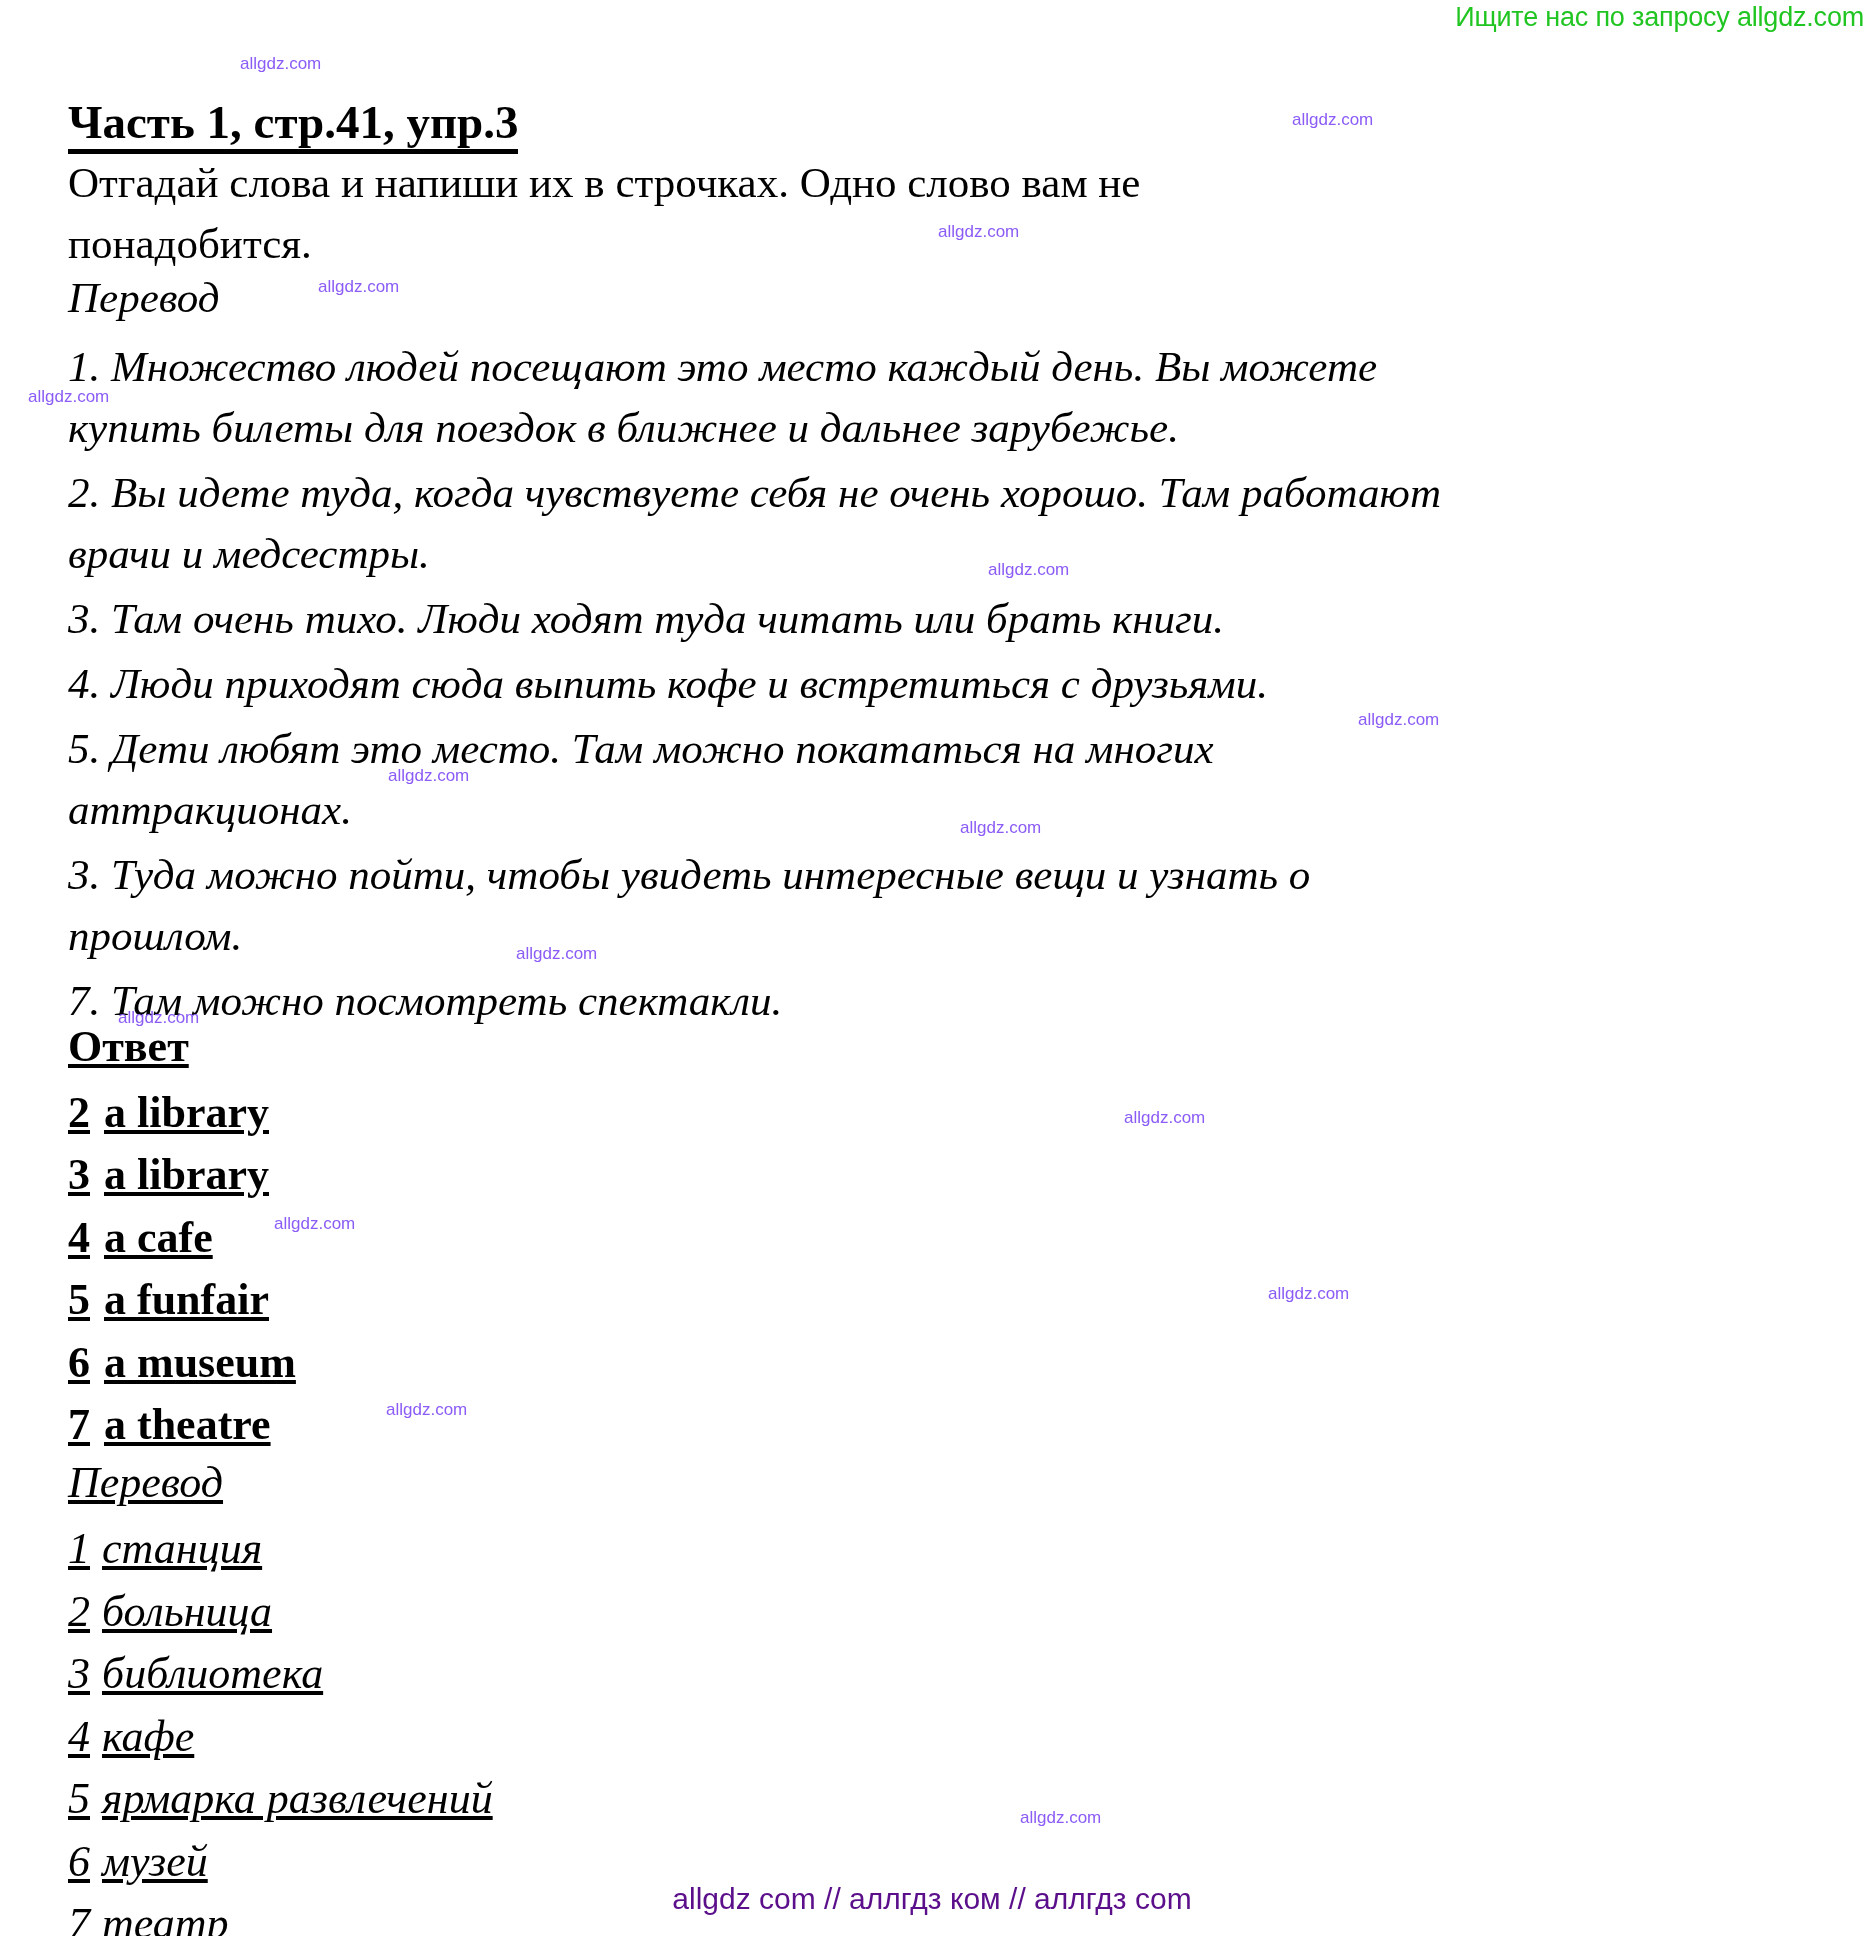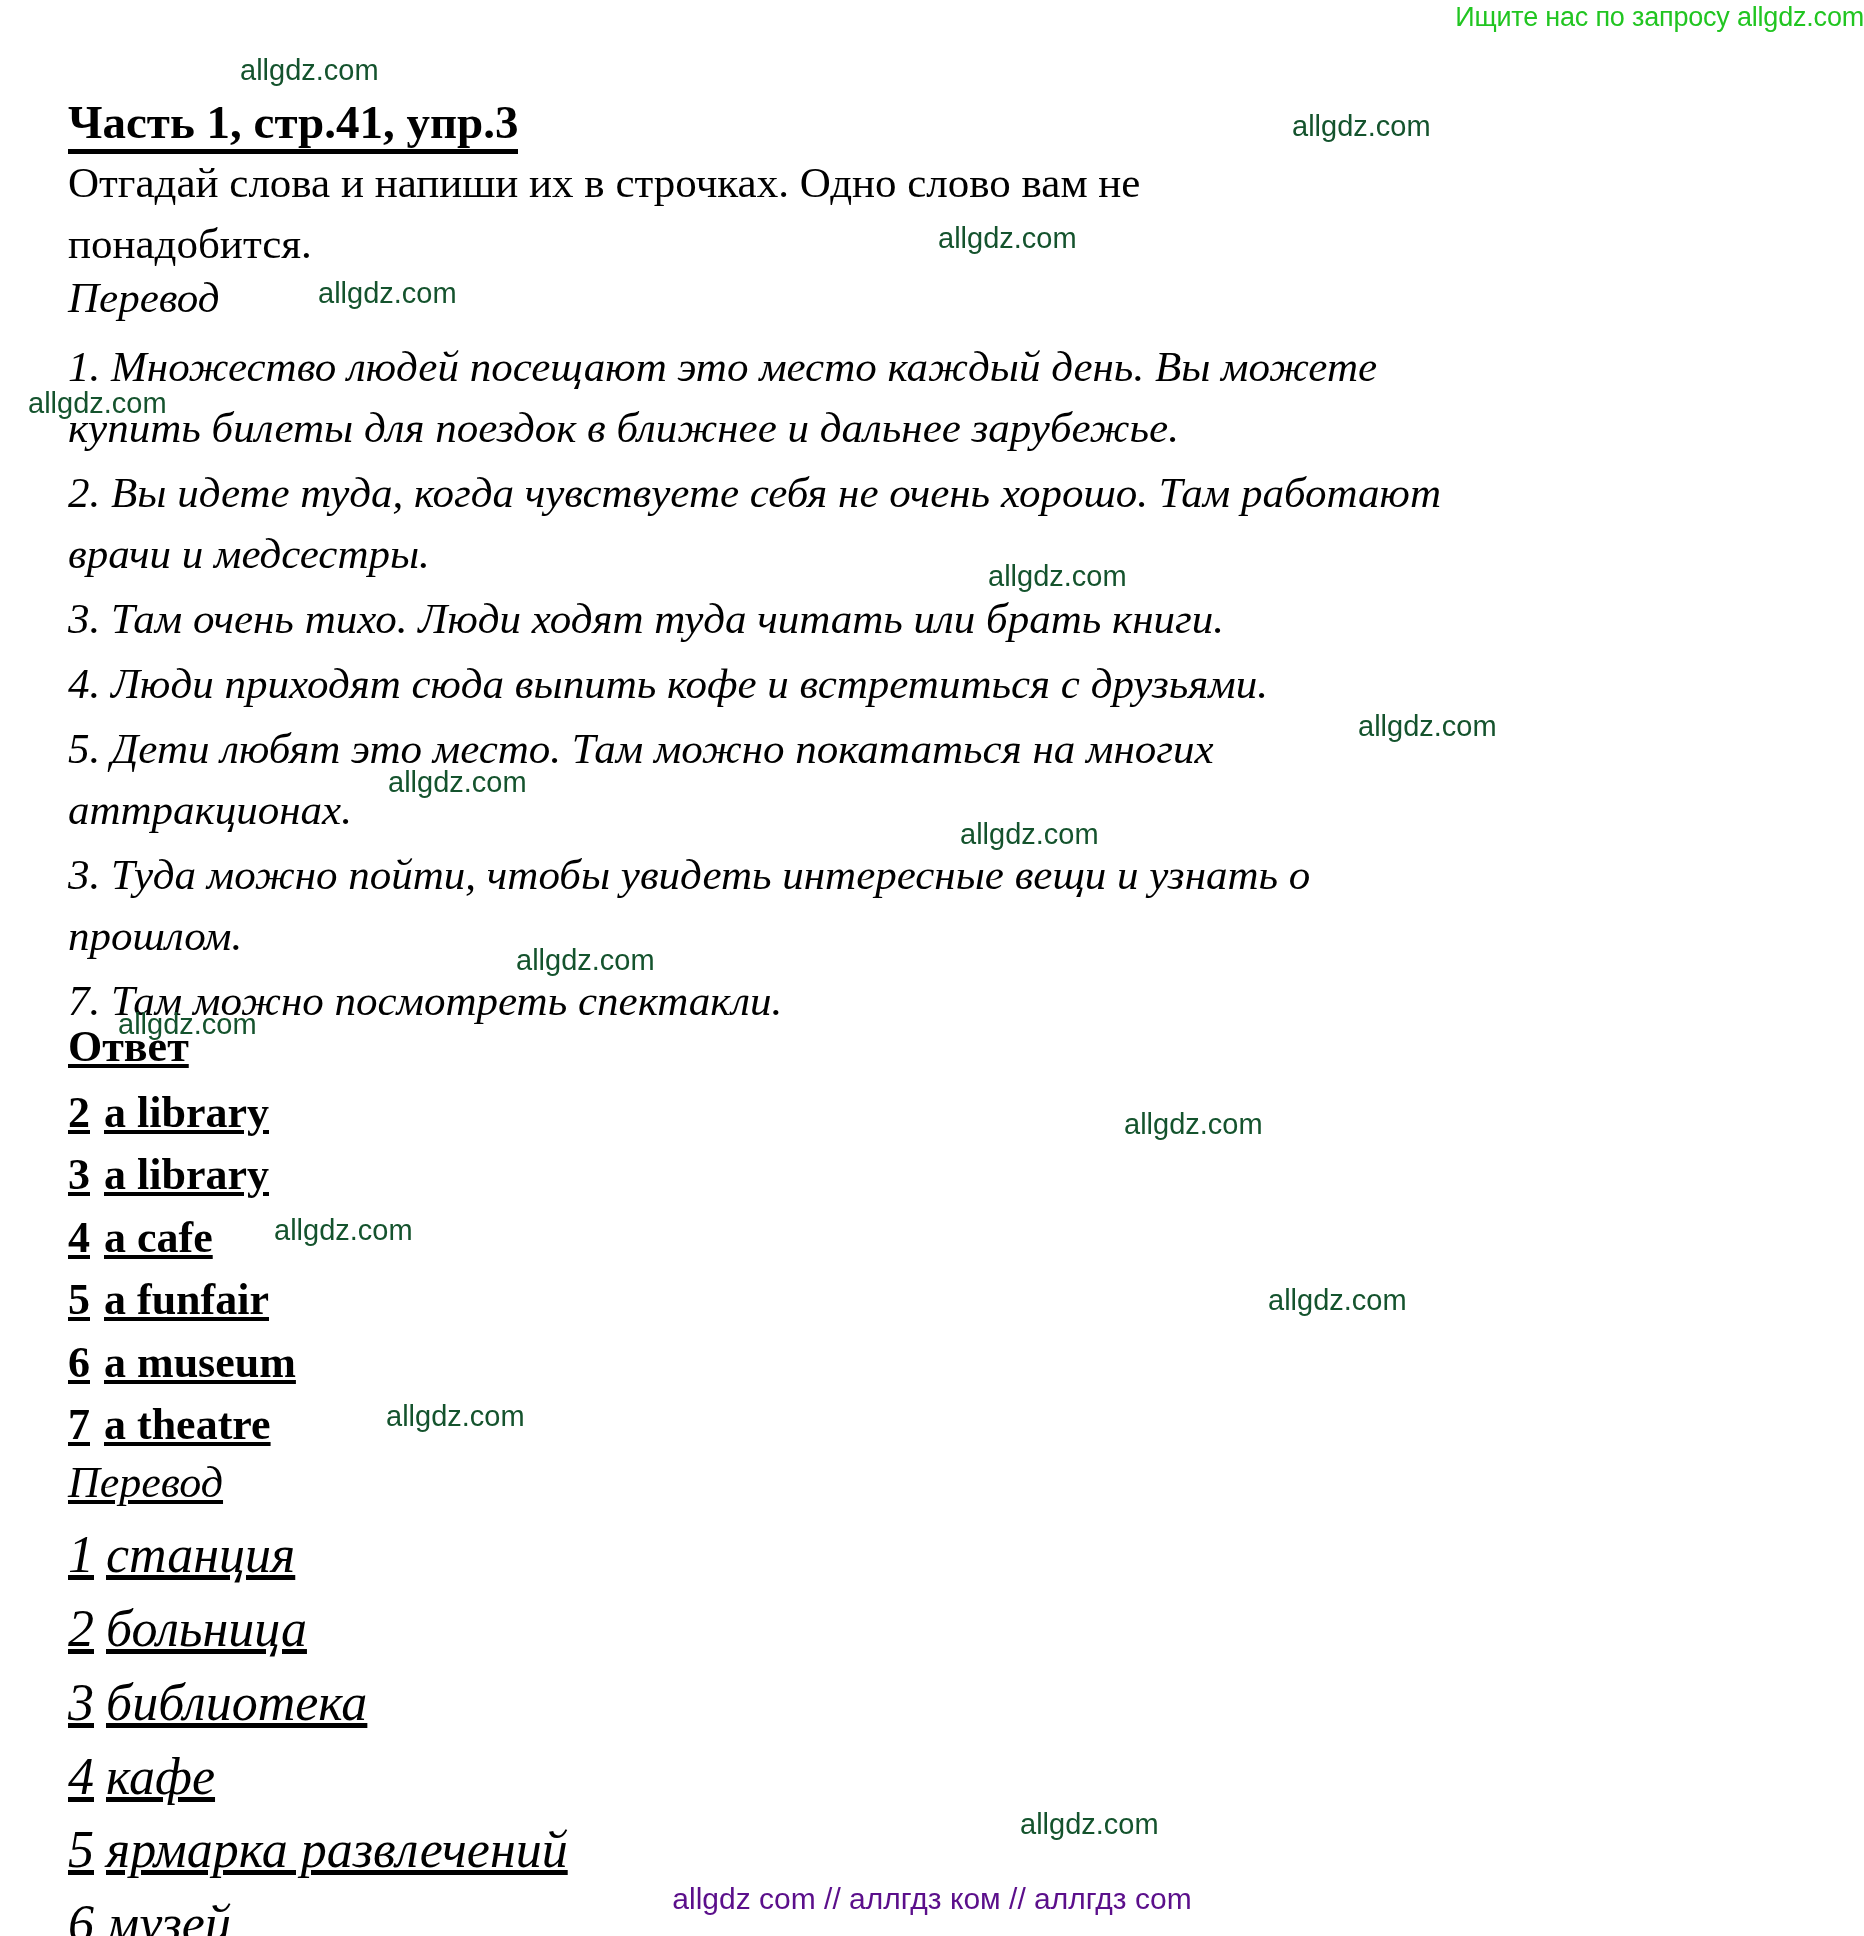--- a/index.html
+++ b/index.html
@@ -121,21 +121,21 @@
 
   .ans-row {
     font-size: 44px;
     font-weight: bold;
     line-height: 1.42;
     white-space: nowrap;
   }
   .ans-row .num { margin-right: 14px; }
 
   .tr-row {
-    font-size: 52px;
+    font-size: 44px;
     font-style: italic;
     line-height: 1.42;
     white-space: nowrap;
   }
   .tr-row .num { margin-right: 12px; }
 
   
   .footer {
     position: absolute;
     left: 0;
@@ -145,22 +145,22 @@
     font-family: "Liberation Sans", "DejaVu Sans", sans-serif;
     font-size: 30px;
     color: #5b0f8b;
     white-space: nowrap;
   }
 
   
   .wm {
     position: absolute;
     font-family: "Liberation Sans", "DejaVu Sans", sans-serif;
-    font-size: 29px;
-    color: #14532d;
+    font-size: 17px;
+    color: #8b5cf6;
     white-space: nowrap;
     pointer-events: none;
   }
 </style>
 </head>
 <body>
 
 <div class="promo-banner" style="color: rgb(33, 197, 33);">Ищите нас по запросу allgdz.com</div>
 
 <div class="page">

